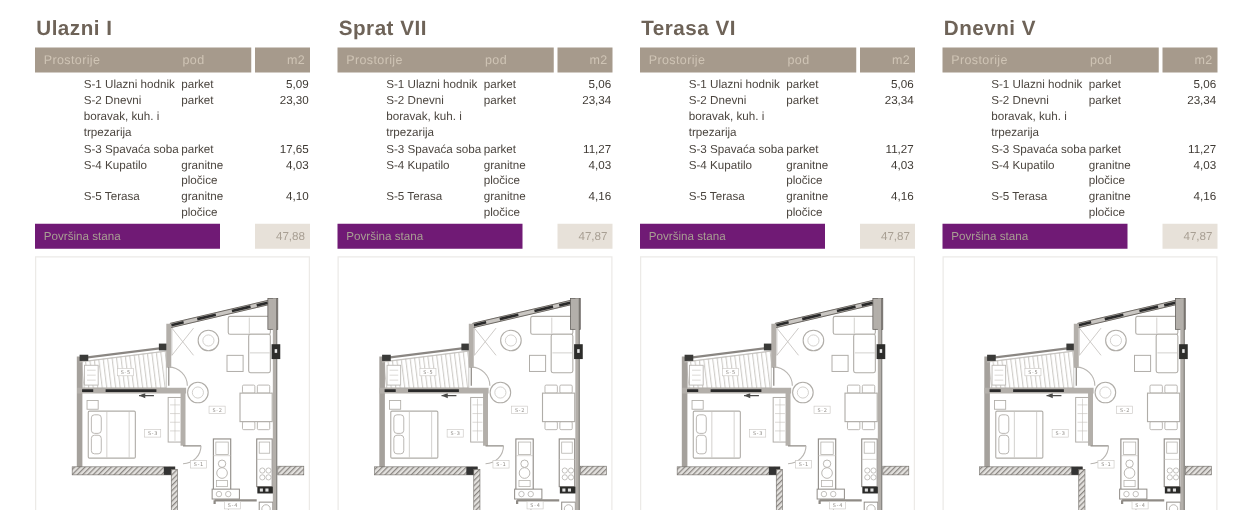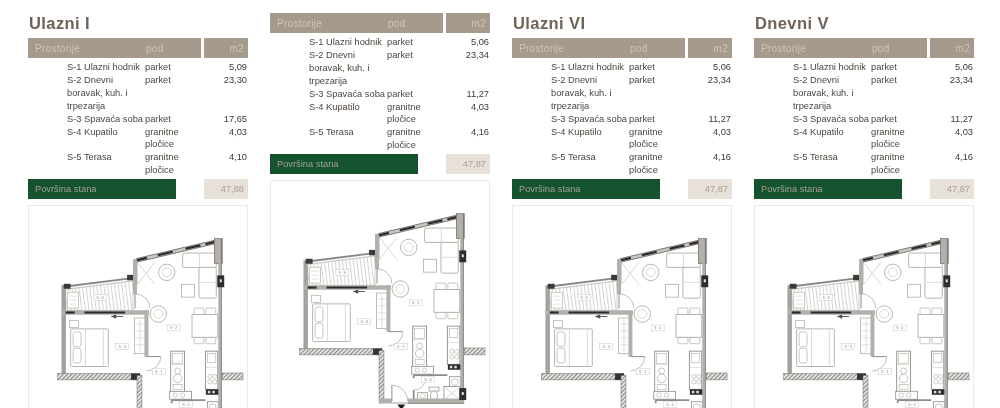--- a/index.html
+++ b/index.html
@@ -23,21 +23,21 @@
   .th-floor { width:48px; }
   .th-area { width:40px; background:#a69a8c; display:flex; align-items:center; justify-content:flex-end; padding-right:4px; }
 
   .rows { margin-top:3px; }
   .row { display:flex; line-height:12.9px; font-size:9.3px; color:#4b453f; }
   .c-room { flex:1; padding-left:2px;margin-left:37px; }
   .c-floor { width:62px; }
   .c-area { width:40px; text-align:right; padding-right:1px; color:#3e3933; }
 
   .tfoot { display:flex; gap:3px; height:20px; margin-top:2px; font-size:9.3px; color:#a89f93; }
-  .tf-main { flex:1; background:#14532d; display:flex; align-items:center; padding:0 7px; }
+  .tf-main { flex:1; background:#701a75; display:flex; align-items:center; padding:0 7px; }
   .tf-area { width:40px; background:#e7e1d9; display:flex; align-items:center; justify-content:flex-end; padding-right:4px;margin-left:25px; }
 
   .plan-box {
     margin-top:6px; width:218px; height:260px;
     border:1px solid #eceae7; background:#fff;
   }
   .plan-svg { display:block; width:218px; height:253px; }
 
   .rlabel {
     font-family:"DejaVu Sans Mono","Liberation Mono",monospace;
@@ -248,20 +248,21 @@
       <div class="tf-area">47,88</div>
     </div>
     <div class="plan-box">
       <svg class="plan-svg" viewBox="0 0 220 255" preserveAspectRatio="xMidYMin meet">
         <use href="#floorplan"></use>
       </svg>
     </div>
   </section>
 
   <section class="unit">
+    <h2 class="unit-title">Sprat VII</h2>
     <div class="thead">
       <div class="th-main">
         <span class="th-room">Prostorije</span>
         <span class="th-floor">pod</span>
       </div>
       <div class="th-area">m2</div>
     </div>
     <div class="rows">
 
     <div class="row">
@@ -297,21 +298,21 @@
       <div class="tf-area">47,87</div>
     </div>
     <div class="plan-box">
       <svg class="plan-svg" viewBox="0 0 220 255" preserveAspectRatio="xMidYMin meet">
         <use href="#floorplan"></use>
       </svg>
     </div>
   </section>
 
   <section class="unit">
-    <h2 class="unit-title">Ulazni VI</h2>
+    <h2 class="unit-title">Terasa VI</h2>
     <div class="thead">
       <div class="th-main">
         <span class="th-room">Prostorije</span>
         <span class="th-floor">pod</span>
       </div>
       <div class="th-area">m2</div>
     </div>
     <div class="rows">
 
     <div class="row">

